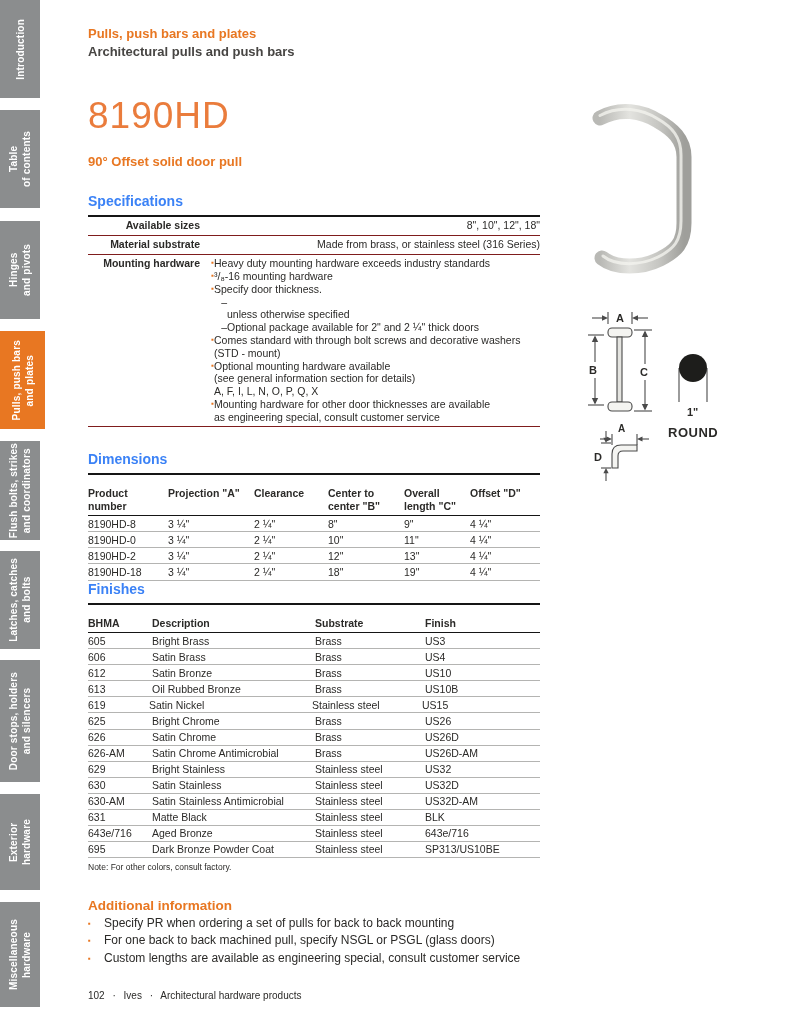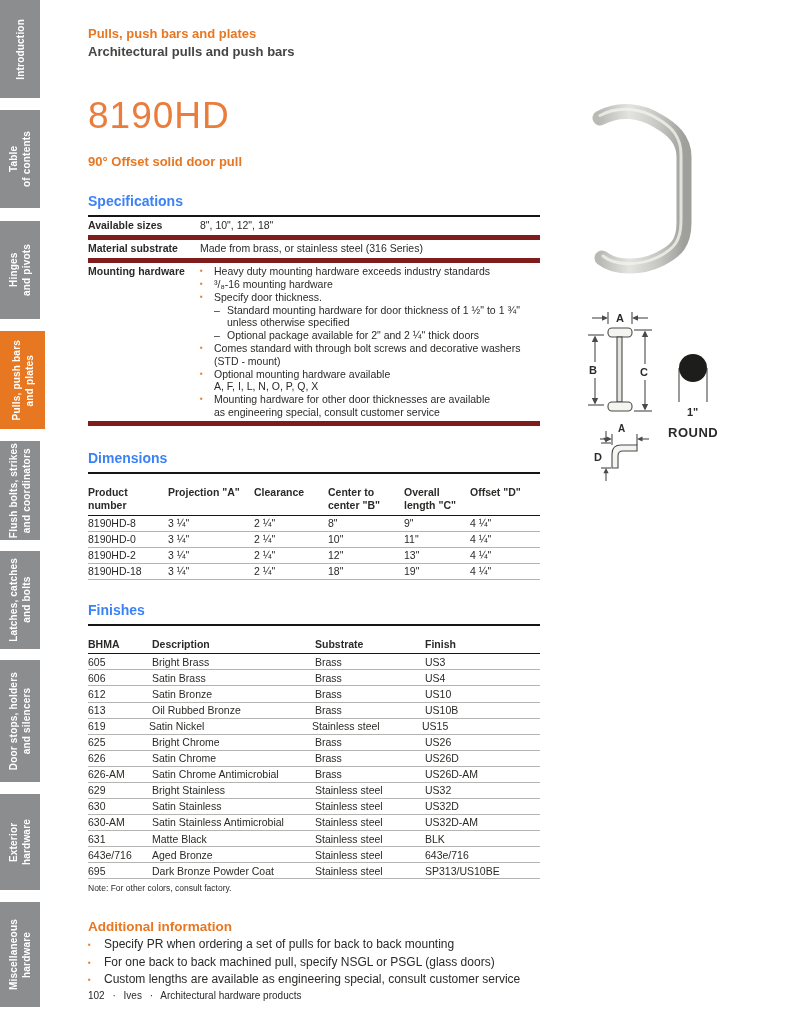--- a/index.html
+++ b/index.html
@@ -27,38 +27,38 @@
   .content{position:absolute;left:88px;top:26px;width:452px;}
   .eyebrow{color:#e87722;font-weight:bold;font-size:13px;line-height:1.25;}
   .category{color:#474543;font-weight:bold;font-size:13px;line-height:1.25;margin-top:2px;}
   .product-code{color:#ea7c3c;font-size:37px;font-weight:normal;letter-spacing:1px;line-height:1;margin:36px 0 0 0;}
   .product-subtitle{color:#e87722;font-weight:bold;font-size:13px;margin-top:20px;}
 
   .section-title{font-size:14px;font-weight:bold;margin:0;padding-bottom:6px;border-bottom:2px solid #151515;color:#3b82f6;}
   .section-title.orange{color:#e87722;border-bottom:none;padding-bottom:2px;font-size:13.5px;}
 
   #specifications{margin-top:24px;}
-  .spec-row{display:flex;border-bottom:5px solid #7f1d1d;padding:2.5px 0;font-size:10.5px;line-height:1.25;}
+  .spec-row{display:flex;border-bottom:1px solid #7f1d1d;padding:2.5px 0;font-size:10.5px;line-height:1.25;text-align:right;}
   .spec-label{width:112px;flex:none;font-weight:bold;}
   .spec-value{flex:1;}
   .ml{display:flex;line-height:1.22;}
   .mk{flex:none;}
   .mk-b{width:14px;color:#e87722;font-size:8px;padding-top:1px;}
   .mk-d{width:13px;}
   .ml-d{padding-left:14px;}
   .ml-p{padding-left:14px;}
   .ml-p2{padding-left:27px;}
 
   #dimensions{margin-top:24px;}
   .thead{display:flex;border-bottom:1.5px solid #151515;padding:12px 0 3px;}
   .th{font-weight:bold;font-size:10.5px;line-height:1.2;white-space:pre-line;}
   .tr{display:flex;border-bottom:1px solid #b4b4b2;padding:1.5px 0;font-size:10.5px;line-height:1.15;}
   .td{overflow:hidden;}
 
-  #finishes{margin-top:22px;}
+  #finishes{}
   .note{font-size:8.5px;margin-top:4px;color:#2b2a28;}
 
   #additional{margin-top:26px;}
   .addl{display:flex;font-size:12px;line-height:1.45;}
   .addl .mk-b{width:16px;font-size:8px;padding-top:3px;}
 
   
   .figures{position:absolute;left:560px;top:100px;width:231px;height:420px;}
   .photo-svg{position:absolute;left:30px;top:0;}
   .diagram-svg{position:absolute;left:0;top:210px;}
@@ -138,39 +138,41 @@
               <div class="ml ml-b">
                 <span class="mk mk-b">▪</span>
                 <span class="ml-text">³/₈-16 mounting hardware</span>
               </div>
               <div class="ml ml-b">
                 <span class="mk mk-b">▪</span>
                 <span class="ml-text">Specify door thickness.</span>
               </div>
               <div class="ml ml-d">
                 <span class="mk mk-d">–</span>
-                <span class="ml-text">Standard mounting hardware for door thickness of 1 ½" to 1 ¾"</span>
               </div>
               <div class="ml ml-p2">
                 <span class="ml-text">unless otherwise specified</span>
               </div>
               <div class="ml ml-d">
                 <span class="mk mk-d">–</span>
                 <span class="ml-text">Optional package available for 2" and 2 ¼" thick doors</span>
               </div>
               <div class="ml ml-b">
                 <span class="mk mk-b">▪</span>
                 <span class="ml-text">Comes standard with through bolt screws and decorative washers</span>
               </div>
               <div class="ml ml-p">
                 <span class="ml-text">(STD - mount)</span>
               </div>
               <div class="ml ml-b">
                 <span class="mk mk-b">▪</span>
                 <span class="ml-text">Optional mounting hardware available</span>
+              </div>
+              <div class="ml ml-p">
+                <span class="ml-text">(see general information section for details)</span>
               </div>
               <div class="ml ml-p">
                 <span class="ml-text">A, F, I, L, N, O, P, Q, X</span>
               </div>
               <div class="ml ml-b">
                 <span class="mk mk-b">▪</span>
                 <span class="ml-text">Mounting hardware for other door thicknesses are available</span>
               </div>
               <div class="ml ml-p">
                 <span class="ml-text">as engineering special, consult customer service</span>

